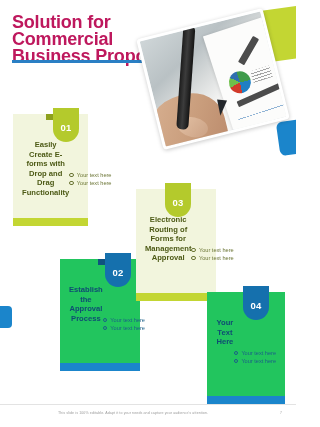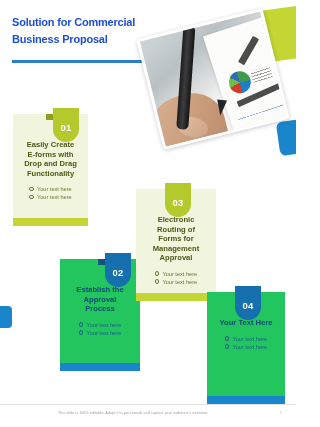--- a/index.html
+++ b/index.html
@@ -22,24 +22,24 @@
     background: #ffffff;
     overflow: hidden;
   }
 
   
   .title {
     position: absolute;
     left: 12px;
     top: 14px;
     width: 190px;
-    font-size: 11px;
+    font-size: 18px;
     line-height: 17px;
     font-weight: bold;
-    color: #1d4ed8;
+    color: #be185d;
     letter-spacing: -0.2px;
   }
   .title-rule {
     position: absolute;
     left: 12px;
     top: 60px;
     width: 147px;
     height: 2.5px;
     background: #2a7fc4;
   }
@@ -188,21 +188,20 @@
   .card {
     position: absolute;
     box-sizing: border-box;
   }
   .card-body {
     position: absolute;
     inset: 0;
     box-sizing: border-box;
     padding: 26px 9px 8px 9px;
     display: flex;
-    flex-direction: column;
   }
   .card.green .card-body  { background: #f2f5dd; }
   .card.blue  .card-body  { background: #22c55e; }
 
   .card-bar {
     position: absolute;
     left: 0;
     bottom: 0;
     width: 100%;
     height: 8px;
@@ -278,21 +277,21 @@
 
   #card-02 { left: 60px;  top: 259px; width: 80px;  height: 112px; }
   #card-02 .badge { right: 9px; text-align: right; }
   #card-02 .badge-fold { right: 35px; }
 
   #card-03 { left: 136px; top: 189px; width: 80px;  height: 112px; }
   #card-03 .badge { right: 25px; }
   #card-03 .badge-fold { right: 35px; }
 
   #card-04 { left: 207px; top: 292px; width: 78px;  height: 112px; }
-  #card-04 .badge { right: 24px; }
+  #card-04 .badge { right: 16px; }
   #card-04 .badge-fold { right: 35px; }
 
   
   .footer-rule {
     position: absolute;
     left: 0;
     right: 0;
     top: 404px;
     height: 1px;
     background: #e3e3e3;

